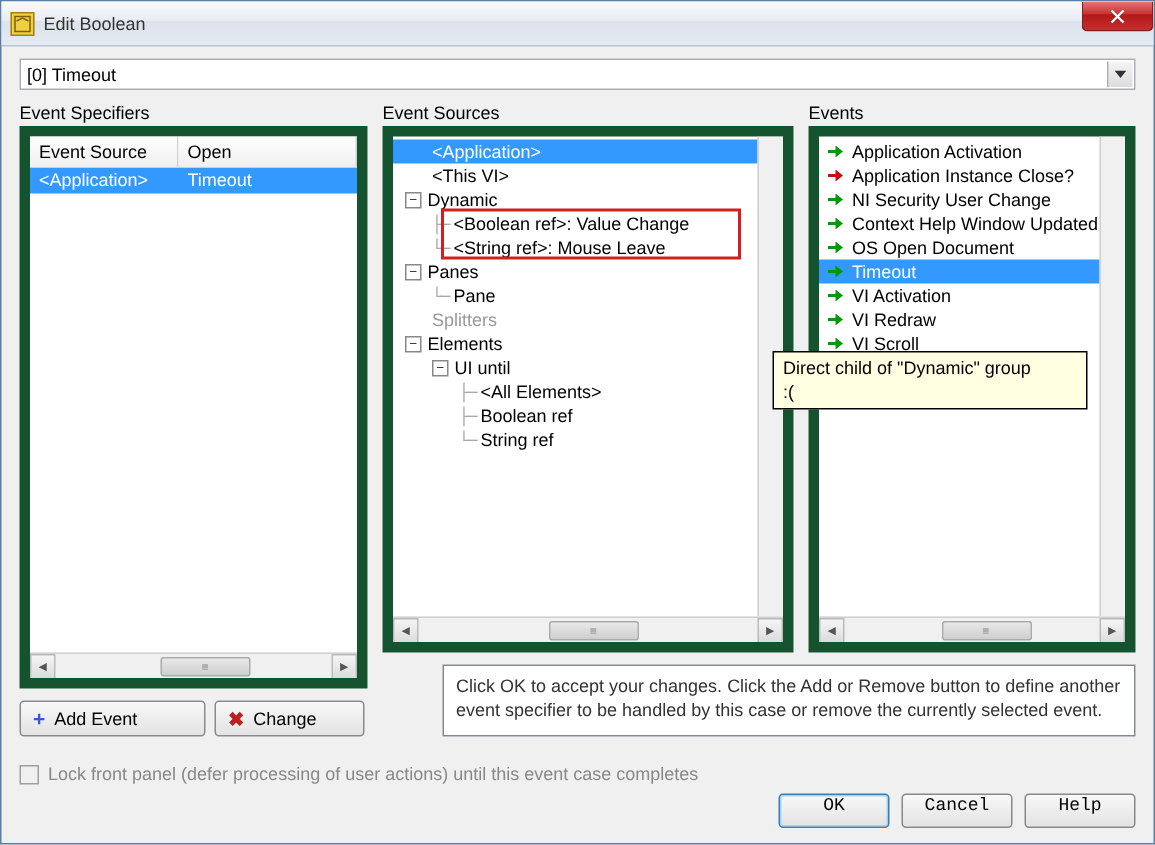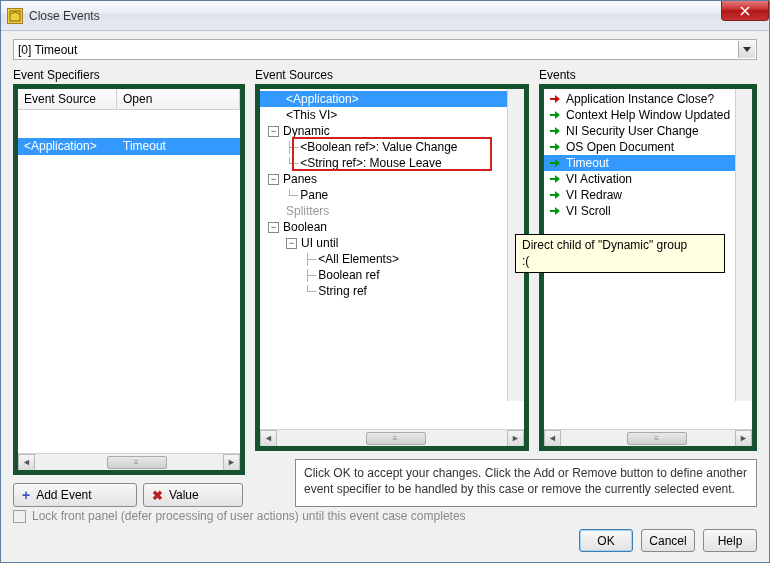--- a/index.html
+++ b/index.html
@@ -100,26 +100,25 @@
     display: flex;
     flex-direction: column;
   }
   .col-right {
     width: 218px;
     display: flex;
     flex-direction: column;
   }
   .listbox {
     flex: 1;
-    border: 5px solid #14532d;
+    border: 7px solid #14532d;
     background: #fff;
     overflow: hidden;
     display: flex;
     flex-direction: column;
-    gap: 28px;
   }
   .spec-header {
     display: flex;
     background: #fff;
     border-bottom: 1px solid #d0d0d0;
   }
   .spec-header > div {
     padding: 3px 6px;
     border-right: 1px solid #d0d0d0;
     background: linear-gradient(to bottom, #fff, #f0f0f0);
@@ -273,41 +272,41 @@
     background:#ffffe1;
     border:1px solid #000;
     padding:3px 6px;
     font-size:12px;
     z-index:10;
     line-height:1.3;
   }
   .footer-row {
     display:flex;
     align-items:center;
-    margin-top:2px;
+    margin-top:18px;
   }
   .checkbox {
     width:13px;height:13px;
     border:1px solid #a0a0a0;
     background:#f0f0f0;
     margin-right:6px;
   }
   .footer-text { color:#888; }
   .dialog-buttons {
     margin-left:auto;
     display:flex;
     gap:8px;
     margin-top:6px;
   }
   .dbtn {
-    width:54px;height:23px;
+    width:74px;height:23px;
     border:1px solid #888;
     background:linear-gradient(to bottom,#f8f8f8,#e3e3e3);
     border-radius:3px;
-    display:flex;align-items:center;justify-content:center;
+    display:flex;justify-content:center;font-family:Liberation Mono, monospace;
   }
   .dbtn.default {
     border:1px solid #3c7fb1;
     box-shadow:0 0 0 1px #a3d2f3 inset;
   }
   .vscroll-spacer {
     width:17px;
     background:#f0f0f0;
     border-left:1px solid #d0d0d0;
   }
@@ -322,21 +321,21 @@
 
 <div class="window">
 
   <div class="titlebar">
     <div class="app-icon">
       <svg viewBox="0 0 12 12">
           <rect x="1" y="1" width="10" height="10" fill="none" stroke="#806000" stroke-width="1"></rect>
           <path d="M2 4 L6 2 L10 4" stroke="#806000" fill="none"></path>
         </svg>
     </div>
-    <span class="title-text">Close Events</span>
+    <span class="title-text">Edit Boolean</span>
     <div class="close-btn">
       <svg width="10" height="10" viewBox="0 0 10 10">
           <path d="M1 1 L9 9 M9 1 L1 9" stroke="#fff" stroke-width="1.6"></path>
         </svg>
     </div>
   </div>
 
   <div class="content">
 
     <div class="event-case-select">
@@ -371,21 +370,21 @@
             <div class="arrow" style="margin-left:auto">►</div>
           </div>
         </div>
         <div class="btn-row">
           <div class="btn btn-add">
             <span class="plus-icon">+</span>
             <span>Add Event</span>
           </div>
           <div class="btn btn-remove">
             <span class="x-icon">✖</span>
-            <span>Value</span>
+            <span>Change</span>
           </div>
         </div>
       </div>
 
       <div style="flex:1;display:flex;flex-direction:column;min-width:0;">
         <div style="display:flex;gap:10px;flex:1;min-height:0;">
 
           <div class="col-mid">
             <div class="label">Event Sources</div>
             <div class="listbox" style="position:relative;">
@@ -424,21 +423,21 @@
                     <span class="conn">└─</span>
                     <span>Pane</span>
                   </div>
                   <div class="tree-row dim">
                     <span class="spacer" style="width:22px"></span>
                     <span>Splitters</span>
                   </div>
                   <div class="tree-row">
                     <span class="spacer" style="width:4px"></span>
                     <span class="toggle">−</span>
-                    <span>Boolean</span>
+                    <span>Elements</span>
                   </div>
                   <div class="tree-row">
                     <span class="spacer" style="width:22px"></span>
                     <span class="toggle">−</span>
                     <span>UI until</span>
                   </div>
                   <div class="tree-row">
                     <span class="spacer" style="width:40px"></span>
                     <span class="conn">├─</span>
                     <span>&lt;All Elements&gt;</span>
@@ -464,42 +463,50 @@
               </div>
             </div>
           </div>
 
           <div class="col-right">
             <div class="label">Events</div>
             <div class="listbox" style="position:relative;">
               <div class="body-with-vscroll">
                 <div class="events-list" id="events-list">
                     <div class="ev-row">
+                      <span class="arrow-icon green">
+                        <svg width="10" height="8" viewBox="0 0 10 8">
+                          <path d="M0 3 L5 3 L5 0 L10 4 L5 8 L5 5 L0 5 Z"></path>
+                        </svg>
+                      </span>
+                      <span>Application Activation</span>
+                    </div>
+                    <div class="ev-row">
                       <span class="arrow-icon red">
                         <svg width="10" height="8" viewBox="0 0 10 8">
                           <path d="M0 3 L5 3 L5 0 L10 4 L5 8 L5 5 L0 5 Z"></path>
                         </svg>
                       </span>
                       <span>Application Instance Close?</span>
                     </div>
                     <div class="ev-row">
                       <span class="arrow-icon green">
                         <svg width="10" height="8" viewBox="0 0 10 8">
                           <path d="M0 3 L5 3 L5 0 L10 4 L5 8 L5 5 L0 5 Z"></path>
                         </svg>
                       </span>
+                      <span>NI Security User Change</span>
+                    </div>
+                    <div class="ev-row">
+                      <span class="arrow-icon green">
+                        <svg width="10" height="8" viewBox="0 0 10 8">
+                          <path d="M0 3 L5 3 L5 0 L10 4 L5 8 L5 5 L0 5 Z"></path>
+                        </svg>
+                      </span>
                       <span>Context Help Window Updated</span>
-                    </div>
-                    <div class="ev-row">
-                      <span class="arrow-icon green">
-                        <svg width="10" height="8" viewBox="0 0 10 8">
-                          <path d="M0 3 L5 3 L5 0 L10 4 L5 8 L5 5 L0 5 Z"></path>
-                        </svg>
-                      </span>
-                      <span>NI Security User Change</span>
                     </div>
                     <div class="ev-row">
                       <span class="arrow-icon green">
                         <svg width="10" height="8" viewBox="0 0 10 8">
                           <path d="M0 3 L5 3 L5 0 L10 4 L5 8 L5 5 L0 5 Z"></path>
                         </svg>
                       </span>
                       <span>OS Open Document</span>
                     </div>
                     <div class="ev-row sel">

